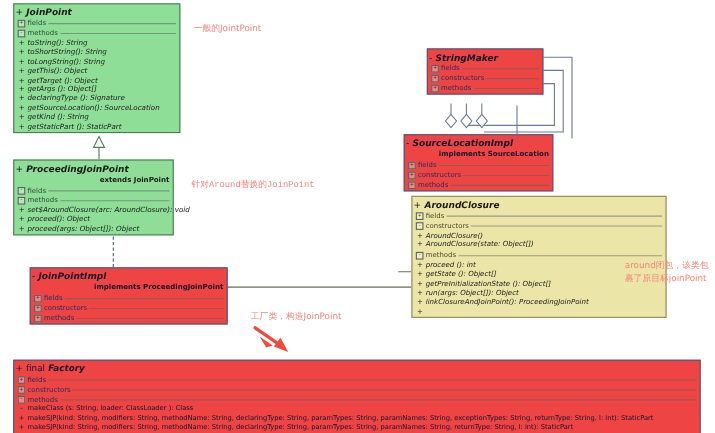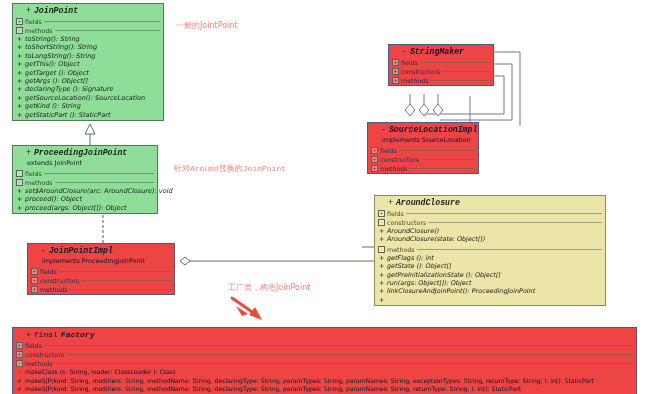--- a/index.html
+++ b/index.html
@@ -9,26 +9,26 @@
     font-family:"DejaVu Sans","Liberation Sans",sans-serif;
     font-size:7px;color:#1a1a1a;
   }
   .canvas{position:absolute;inset:0;}
   svg.links{position:absolute;left:0;top:0;width:650px;height:394px;pointer-events:none;}
 
   
   .uml{position:absolute;box-sizing:border-box;border:1px solid #5d6a63;}
   .uml .title{
     font-weight:bold;font-style:italic;font-size:8.2px;
-    padding:2px 3px 1px 13px;line-height:10px;white-space:nowrap;font-family:Liberation Mono, monospace;
+    padding:2px 3px 1px 1px;line-height:10px;white-space:nowrap;
   }
   .uml .title .vis{font-style:normal;font-weight:normal;margin-right:3px;}
   .uml .sub{
-    font-size:6.4px;font-style:normal;font-weight:normal;
-    padding:0 3px 2px 14px;line-height:8px;white-space:nowrap;
+    font-size:6.4px;font-style:normal;font-weight:bold;
+    padding:0 3px 2px 30px;line-height:8px;white-space:nowrap;text-align:right;
   }
   .sect{
     display:flex;align-items:center;gap:2px;
     font-size:6.3px;padding:0 3px;line-height:9px;height:9px;
     color:#333;border-top:0;
   }
   .sect .rule{flex:1;height:0;border-top:1px solid rgba(90,100,95,.55);}
   .pm{
     display:inline-block;width:5px;height:5px;line-height:4px;text-align:center;
     border:1px solid #56625b;font-size:5px;background:rgba(255,255,255,.35);
@@ -46,24 +46,24 @@
   .green{background:#8ede98;border-color:#4f7a55;}
   .green .sect{color:#2c4a31;}
   .blue{background:#ef4444;border-color:#4a5a84;color:#0e1630;}
   .blue .sect{color:#22305c;}
   .yellow{background:#ece5a8;border-color:#8d8a57;}
   .yellow .sect{color:#4d4a24;}
 
   
   #box-joinpoint{left:12px;top:3px;width:152px;}
   #box-proceeding{left:12px;top:145px;width:146px;}
-  #box-jpimpl{left:27px;top:243px;width:148px;}
+  #box-jpimpl{left:27px;top:243px;width:180px;}
   #box-stringmaker{left:388px;top:44px;width:106px;}
-  #box-srcloc{left:367px;top:122px;width:112px;}
-  #box-aroundclosure{left:374px;top:195px;width:232px;}
+  #box-srcloc{left:367px;top:122px;width:136px;}
+  #box-aroundclosure{left:374px;top:178px;width:232px;}
   #box-factory{left:12px;top:327px;width:625px;height:93px;overflow:hidden;}
 
   #box-factory .title{font-size:8px;}
   #box-factory .row{font-size:6.1px;line-height:8.6px;font-style:normal;}
   #box-factory .row .sig{font-style:normal;}
   #box-aroundclosure .row{font-size:6.4px;}
 
   
   .anno{
     position:absolute;color:#f4837c;font-size:8px;line-height:11px;
@@ -306,21 +306,21 @@
         </div>
     </div>
     <div class="sect">
       <span class="pm">-</span>
       <span>methods</span>
       <span class="rule"></span>
     </div>
     <div class="rowlist">
       <div class="row">
           <span class="v">+</span>
-          <span class="sig">getFlags (): int</span>
+          <span class="sig">proceed (): int</span>
         </div>
       <div class="row">
           <span class="v">+</span>
           <span class="sig">getState (): Object[]</span>
         </div>
       <div class="row">
           <span class="v">+</span>
           <span class="sig">getPreInitializationState (): Object[]</span>
         </div>
       <div class="row">
@@ -377,14 +377,15 @@
           <span class="v">+</span>
           <span class="sig">makeSJP(kind: String,  sig: Signature,  l: int,  c: int): StaticPart</span>
         </div>
     </div>
     <div class="watermark">https://blog.csdn.net/</div>
   </div>
 
   <div class="anno" id="anno-general">一般的JointPoint</div>
   <div class="anno" id="anno-around">针对Around替换的JoinPoint</div>
   <div class="anno" id="anno-factory">工厂类，构造JoinPoint</div>
+  <div class="anno" id="anno-closure">around闭包，该类包裹了原目标joinPoint</div>
 
 </div>
 
 </body></html>

